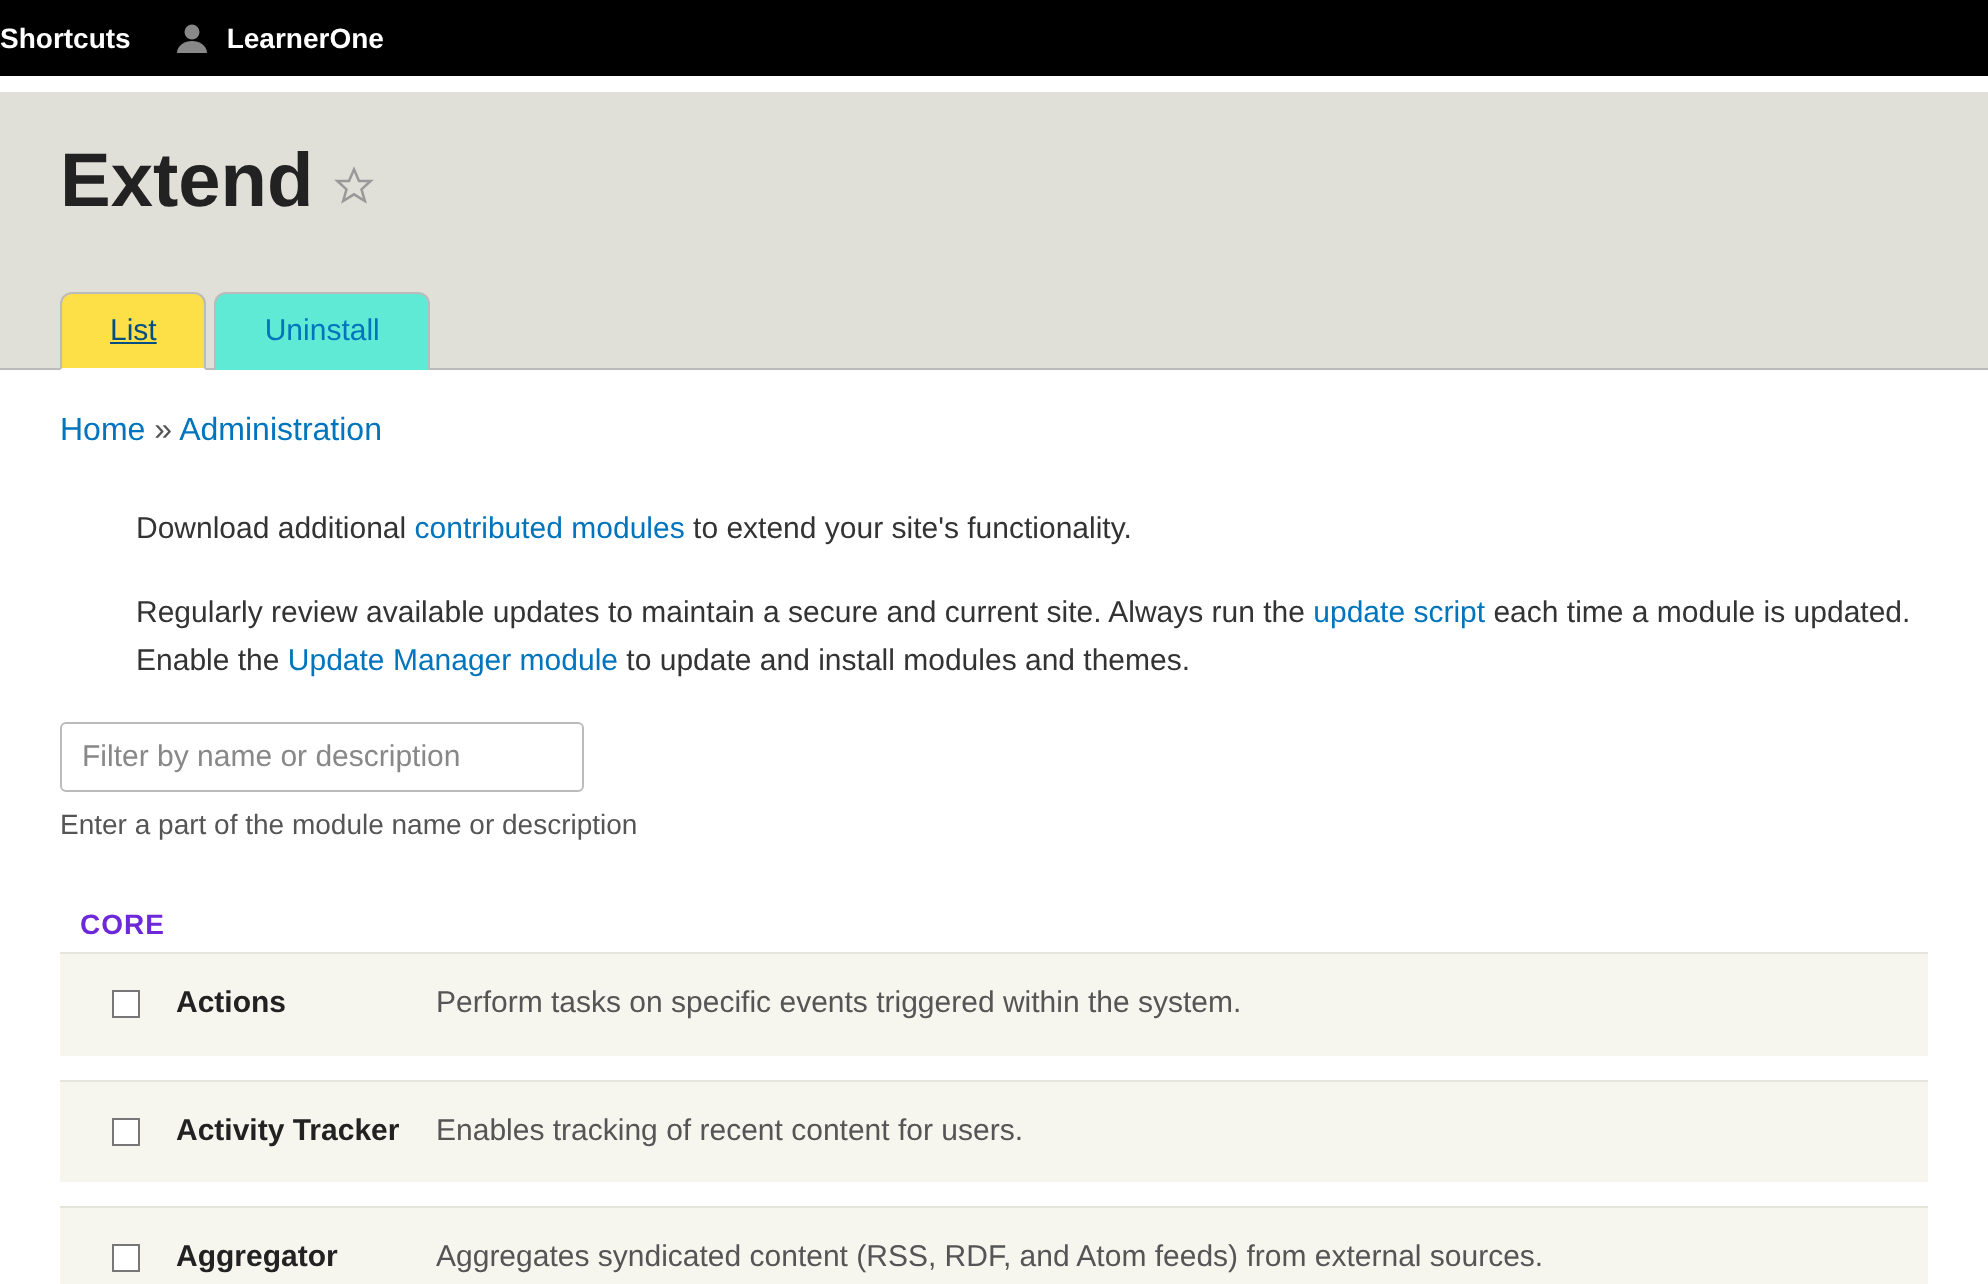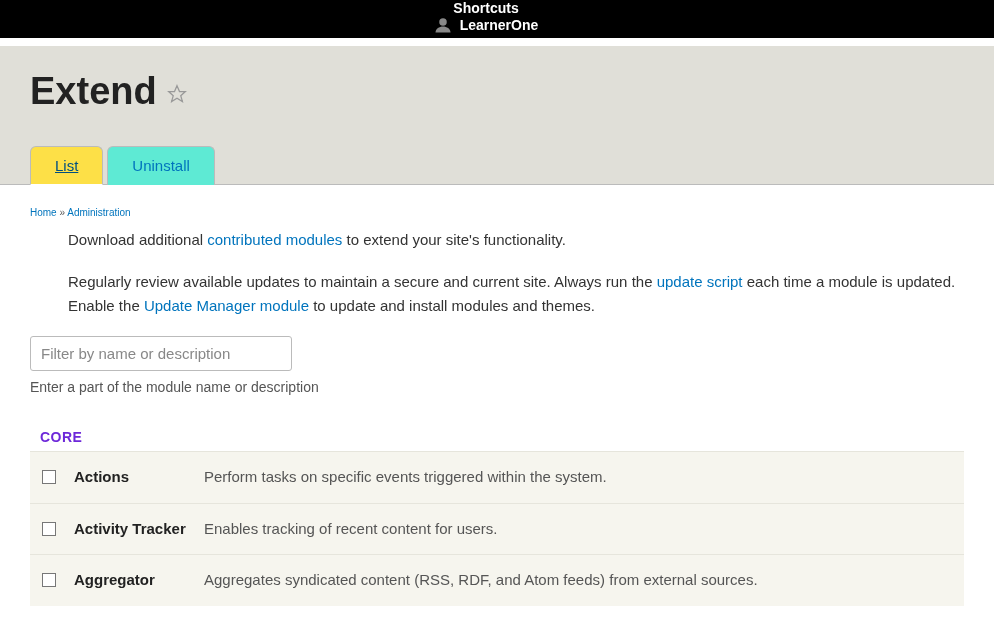--- a/index.html
+++ b/index.html
@@ -10,21 +10,20 @@
     background: #e0dfd8;
     width: 994px;
   }
   .toolbar {
     background: #000;
     height: 38px;
     display: flex;
     align-items: center;
     padding: 0 0;
     color: #fff;
-    flex-direction: column;
   }
   .toolbar-item {
     display: flex;
     align-items: center;
     font-weight: bold;
     font-size: 14px;
     margin-right: 22px;
     cursor: pointer;
   }
   .toolbar-item .icon {
@@ -73,23 +72,23 @@
     color: #004f80;
     border-bottom: 1px solid #fff;
     text-decoration: underline;
   }
   .content {
     background: #fff;
     border-top: 1px solid #bbb;
     padding: 22px 30px 40px 30px;
   }
   .breadcrumb {
-    font-size: 10px;
+    font-size: 16px;
     color: #555;
-    margin-bottom: 10px;
+    margin-bottom: 28px;
   }
   .breadcrumb a {
     color: #0074bd;
     text-decoration: none;
   }
   .para {
     font-size: 15px;
     line-height: 1.6;
     color: #333;
     margin-bottom: 18px;
@@ -118,23 +117,23 @@
     padding: 6px 10px;
     font-size: 14px;
     font-weight: bold;
     color: #6d28d9;
     letter-spacing: 0.5px;
   }
   .module-row {
     display: flex;
     align-items: flex-start;
     background: #f6f5ee;
-    padding: 14px 12px;
+    padding: 14px 26px;
     border-top: 1px solid #e6e5dc;
-    margin-bottom: 0;
+    margin-bottom: 12px;
   }
   .module-checkbox {
     width: 14px;
     height: 14px;
     border: 1px solid #777;
     background: #fff;
     margin-top: 4px;
     margin-right: 18px;
     flex-shrink: 0;
     cursor: pointer;

